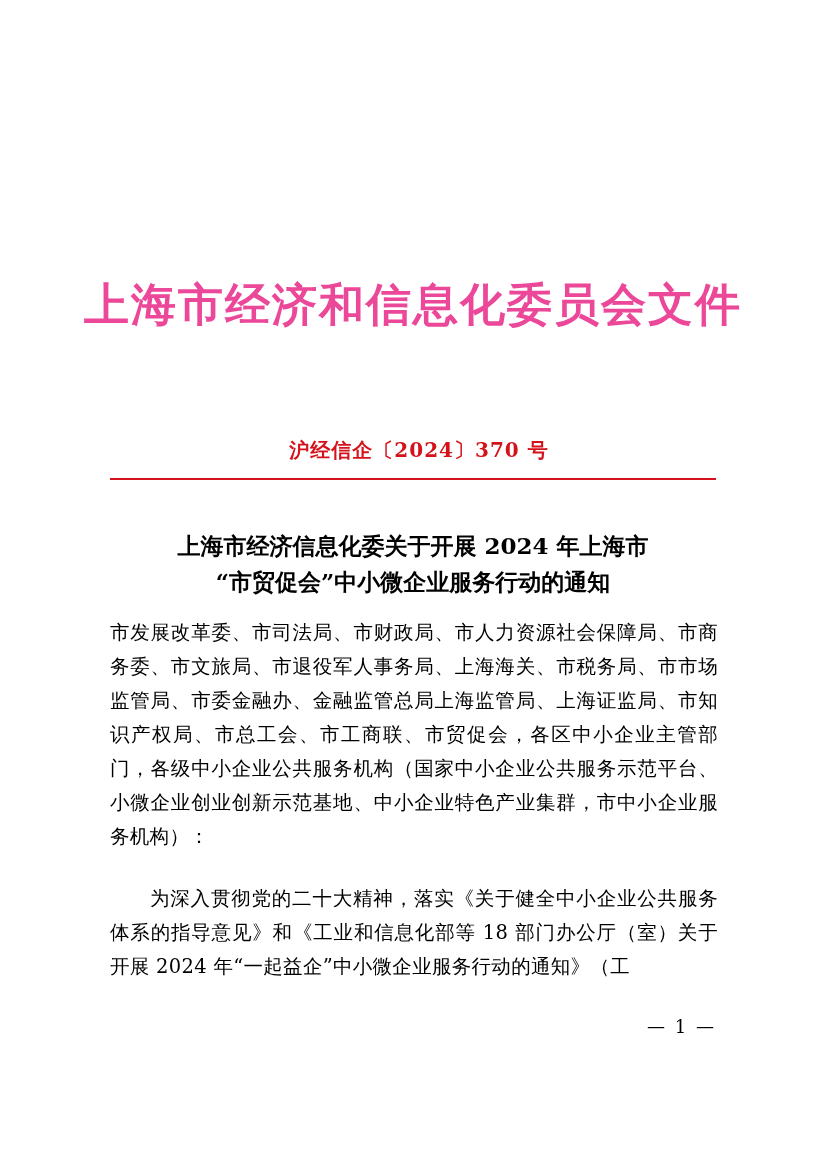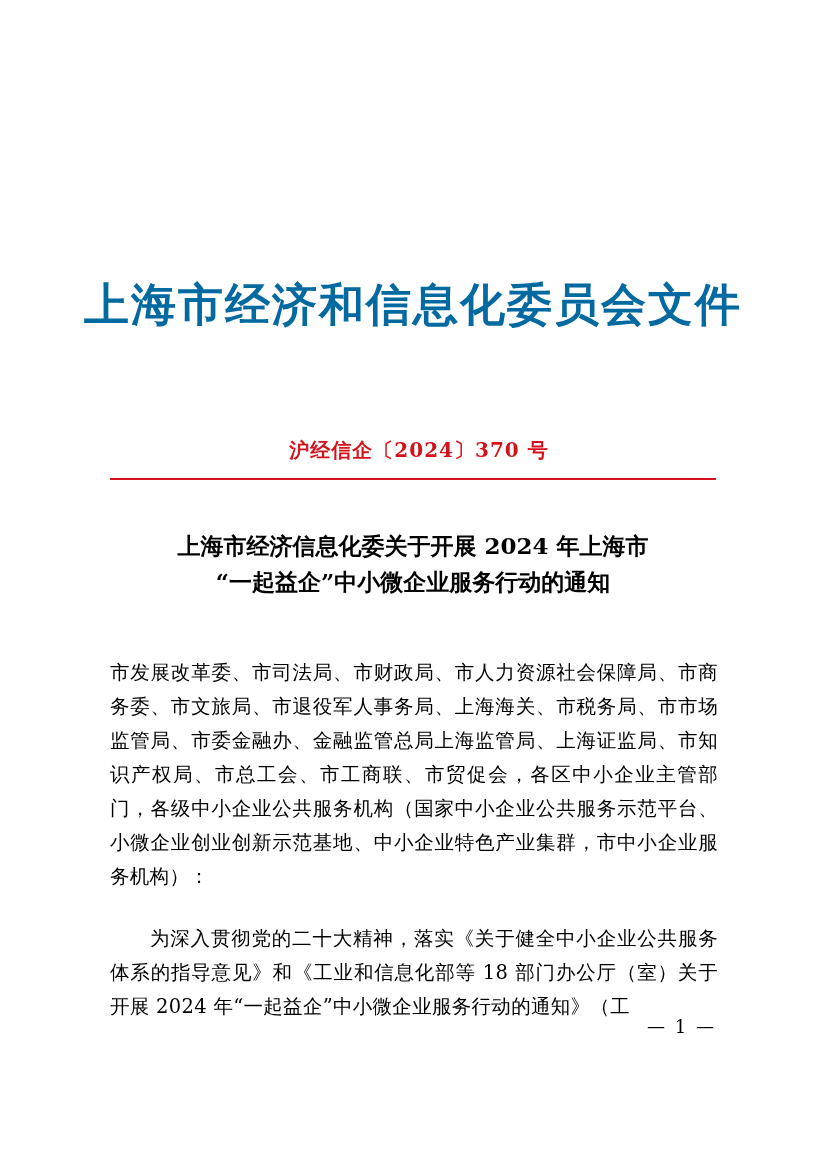--- a/index.html
+++ b/index.html
@@ -24,21 +24,21 @@
 
   
   .masthead {
     position: absolute;
     top: 278px;
     left: 0;
     width: 826px;
     text-align: center;
   }
   .masthead-title {
-    color: #0369a1;
+    color: #ec4899;
     font-family: "DejaVu Serif", "Liberation Serif", serif;
     font-weight: bold;
     font-size: 45px;
     letter-spacing: 2px;
     line-height: 1.2;
     white-space: nowrap;
   }
 
   .doc-number {
     position: absolute;
@@ -78,21 +78,21 @@
   }
   .doc-title .line {
     display: block;
     white-space: nowrap;
     text-align: center;
   }
 
   
   .body-block {
     position: absolute;
-    top: 656px;
+    top: 616px;
     left: 110px;
     width: 608px;
   }
   .para {
     font-family: "DejaVu Serif", "Liberation Serif", serif;
     font-size: 19.5px;
     line-height: 34px;
     text-align: justify;
     color: #000;
     margin: 0;
@@ -124,21 +124,21 @@
   <div class="masthead">
     <div class="masthead-title">上海市经济和信息化委员会文件</div>
   </div>
 
   <div class="doc-number">沪经信企〔2024〕370 号</div>
 
   <div class="red-rule"></div>
 
   <div class="doc-title">
     <span class="line">上海市经济信息化委关于开展 2024 年上海市</span>
-    <span class="line">“一起益企”中小微企业服务行动的通知</span>
+    <span class="line">“市贸促会”中小微企业服务行动的通知</span>
   </div>
 
   <div class="body-block">
     <p class="para">市发展改革委、市司法局、市财政局、市人力资源社会保障局、市商务委、市文旅局、市退役军人事务局、上海海关、市税务局、市市场监管局、市委金融办、金融监管总局上海监管局、上海证监局、市知识产权局、市总工会、市工商联、市贸促会，各区中小企业主管部门，各级中小企业公共服务机构（国家中小企业公共服务示范平台、小微企业创业创新示范基地、中小企业特色产业集群，市中小企业服务机构）：</p>
     <p class="para indent">为深入贯彻党的二十大精神，落实《关于健全中小企业公共服务体系的指导意见》和《工业和信息化部等 18 部门办公厅（室）关于开展 2024 年“一起益企”中小微企业服务行动的通知》（工</p>
   </div>
 
   <div class="page-number">— 1 —</div>
 
 </div>

